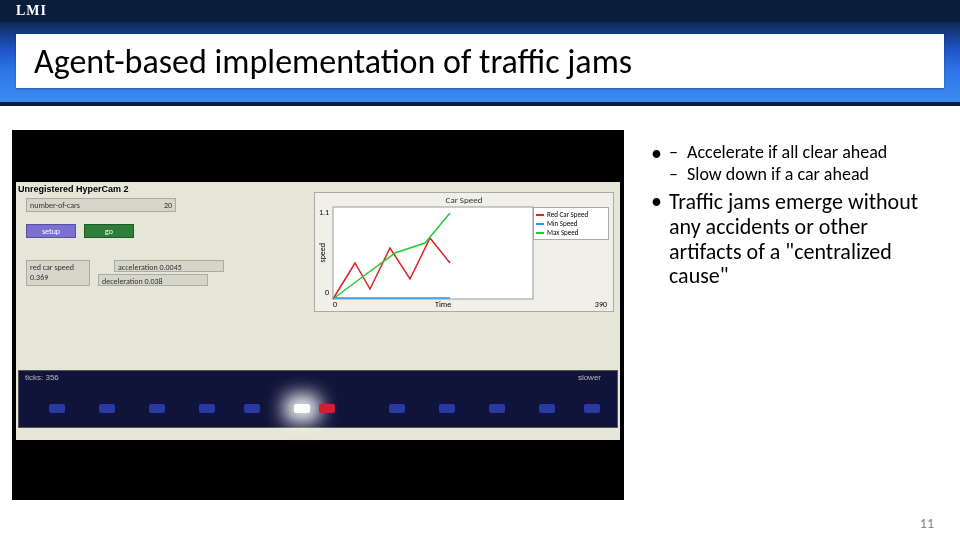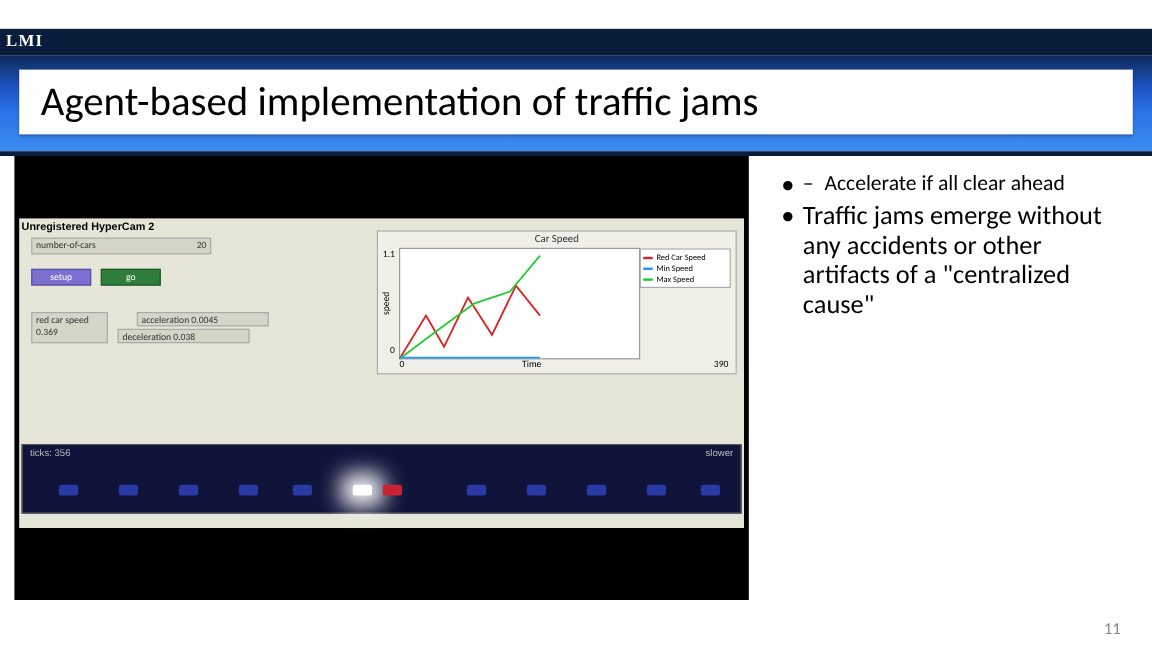--- a/index.html
+++ b/index.html
@@ -12,25 +12,24 @@
     color: #000;
     overflow: hidden;
   }
   .top-bar {
     height: 22px;
     background: #0a1d3a;
     color: #fff;
     font-family: Georgia, "Times New Roman", serif;
     font-size: 14px;
     font-weight: bold;
-    padding-left: 5px;
+    padding-left: 16px;
     display: flex;
     align-items: center;
     letter-spacing: 1px;
-    margin-top: 24px;
   }
   .title-band {
     height: 80px;
     background: linear-gradient(to bottom, #0e2a57 0%, #1e55c7 35%, #2b74e8 60%, #3b8cf0 100%);
     position: relative;
     border-bottom: 4px solid #0a1d3a;
     display: flex;
     align-items: center;
   }
   .title-inset {
@@ -280,21 +279,21 @@
         <svg viewBox="0 0 300 120" width="300" height="120" style="position:absolute; top:0; left:0;">
           <rect x="18" y="14" width="200" height="92" fill="#fff" stroke="#999"></rect>
           <polyline points="18,106 40,70 55,96 75,55 95,86 115,45 135,70" fill="none" stroke="#d22" stroke-width="1.5"></polyline>
           <polyline points="18,106 50,82 80,60 110,50 135,20" fill="none" stroke="#2c3" stroke-width="1.5"></polyline>
           <polyline points="18,105 135,105" fill="none" stroke="#29f" stroke-width="1.5"></polyline>
         </svg>
       </div>
 
       <div class="traffic-strip">
         <span class="strip-label" style="left:6px;">ticks: 356</span>
-        <span class="strip-label" style="right:6px;">slower</span>
+        <span class="strip-label" style="right:16px;">slower</span>
         <div class="car" style="left:30px"></div>
         <div class="car" style="left:80px"></div>
         <div class="car" style="left:130px"></div>
         <div class="car" style="left:180px"></div>
         <div class="car" style="left:225px"></div>
         <div class="car glow" style="left:275px"></div>
         <div class="car red" style="left:300px"></div>
         <div class="car" style="left:370px"></div>
         <div class="car" style="left:420px"></div>
         <div class="car" style="left:470px"></div>
@@ -303,20 +302,21 @@
       </div>
 
     </div>
   </div>
 
   <div class="right-col">
     <ul class="bullets">
       <li>
         <ul class="sub">
           <li>Accelerate if all clear ahead</li>
+          <li>Slow down if a car ahead</li>
         </ul>
       </li>
       <li>
         <span>Traffic jams emerge without any accidents or other artifacts of a   "centralized cause"</span>
       </li>
     </ul>
   </div>
 
 </div>
 

